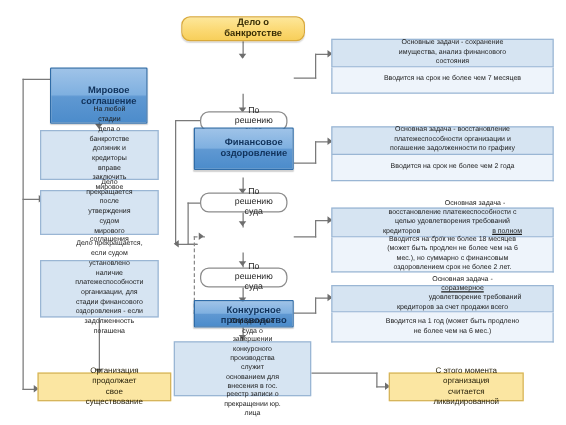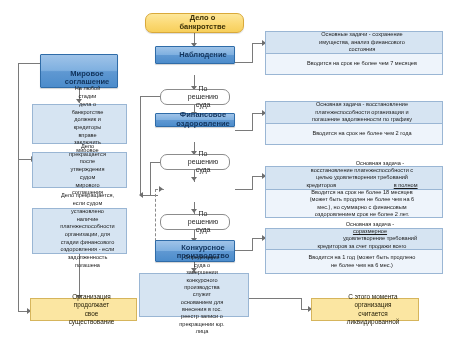--- a/index.html
+++ b/index.html
@@ -183,29 +183,26 @@
   <div class="ln lh" style="left:18px;top:311px;width:12px;"></div>
   <div class="ar ar-r" style="left:27px;top:308px;"></div>
 
   <div class="ln lv" style="left:79px;top:254px;height:45px;"></div>
   <div class="ar ar-d" style="left:76px;top:295px;"></div>
 
   <div class="node start" style="left:145px;top:13px;width:99px;height:20px;">
     <span>Дело о банкротстве</span>
   </div>
 
-  <div class="node stage" style="left:155px;top:46px;width:80px;height:18px;">
-    <span>Наблюдение</span>
-  </div>
 
   <div class="node pill" style="left:160px;top:89px;width:70px;height:16px;">
     <span>По решению суда</span>
   </div>
 
-  <div class="node stage" style="left:155px;top:113px;width:80px;height:14px;">
+  <div class="node stage" style="left:155px;top:102px;width:80px;height:34px;">
     <span>Финансовое оздоровление</span>
   </div>
 
   <div class="node pill" style="left:160px;top:154px;width:70px;height:16px;">
     <span>По решению суда</span>
   </div>
 
 
   <div class="node pill" style="left:160px;top:214px;width:70px;height:16px;">
     <span>По решению суда</span>
@@ -248,21 +245,21 @@
 
   <div style="position:absolute;left:265px;top:228px;width:178px;z-index:3;">
     <div class="node note" style="position:relative;left:0;top:0;width:178px;height:22px;padding:2px 4px;">
       <span><span style="display:inline">Основная задача - </span><span class="u" style="display:inline">соразмерное</span><span style="display:inline"> удовлетворение требований кредиторов за счет продажи всего имущества</span></span>
     </div>
     <div class="node note-light" style="position:relative;left:0;top:0;width:178px;height:24px;border-top:none;padding:2px 4px;">
       <span>Вводится на 1 год (может быть продлено не более чем на 6 мес.)</span>
     </div>
   </div>
 
-  <div class="node stage" style="left:40px;top:54px;width:78px;height:34px;align-items:flex-end;">
+  <div class="node stage" style="left:40px;top:54px;width:78px;height:45px;">
     <span>Мировое соглашение</span>
   </div>
 
   <div class="node side" style="left:32px;top:104px;width:95px;height:40px;padding:2px 4px;">
     <span>На любой стадии дела о банкротстве должник и кредиторы вправе заключить мировое соглашение</span>
   </div>
 
   <div class="node side" style="left:32px;top:152px;width:95px;height:36px;padding:2px 4px;">
     <span>Дело прекращается после утверждения судом мирового соглашения</span>
   </div>

